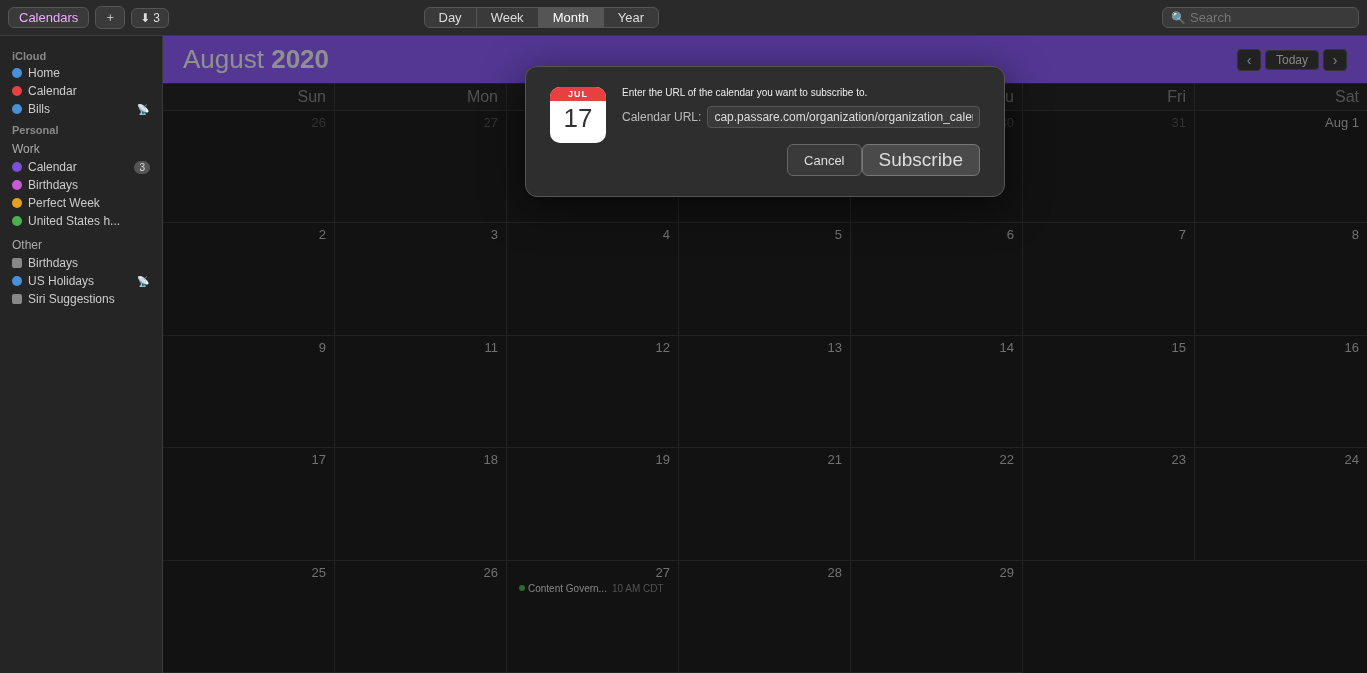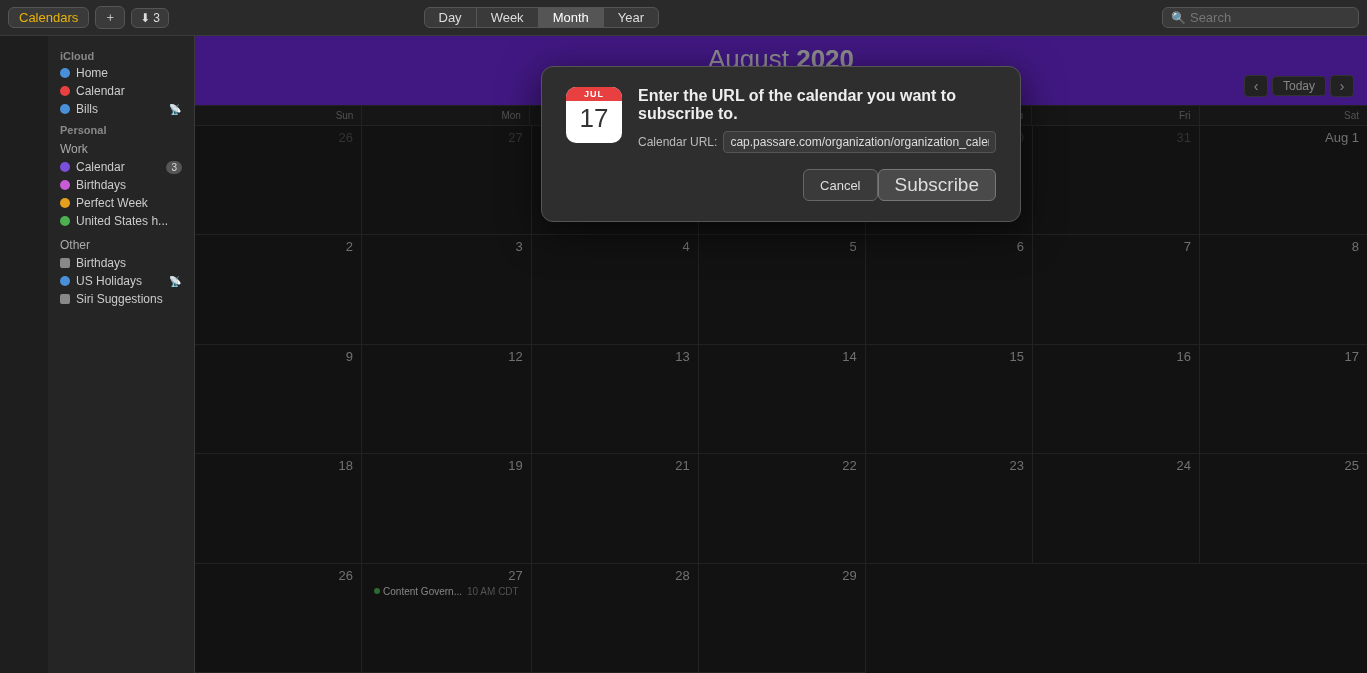--- a/index.html
+++ b/index.html
@@ -26,21 +26,21 @@
     }
     .top-bar-left {
       display: flex;
       align-items: center;
       gap: 6px;
     }
     .calendars-btn {
       background: #3a3a3a;
       border: 1px solid #555;
       border-radius: 6px;
-      color: #eab308;
+      color: #f0abfc;
       font-size: 13px;
       padding: 2px 10px;
       cursor: pointer;
     }
     .icon-btn {
       background: #3a3a3a;
       border: 1px solid #555;
       border-radius: 6px;
       color: #ddd;
       font-size: 12px;
@@ -96,27 +96,26 @@
 
     
     .main {
       display: flex;
       flex: 1;
       overflow: hidden;
     }
 
     
     .sidebar {
-      width: 147px;
+      width: 163px;
       background: #252525;
       border-right: 1px solid #3a3a3a;
       padding: 8px 0;
       overflow-y: auto;
       flex-shrink: 0;
-      margin-left: 48px;
     }
     .sidebar-section-label {
       font-size: 11px;
       color: #888;
       padding: 6px 12px 2px;
       font-weight: 600;
       text-transform: none;
     }
     .sidebar-item {
       display: flex;
@@ -153,24 +152,23 @@
     .calendar-area {
       flex: 1;
       display: flex;
       flex-direction: column;
       background: #1e1e1e;
       position: relative;
     }
     .calendar-header {
       display: flex;
       align-items: center;
-      padding: 8px 13px;
-      background: #6d28d9;
+      padding: 8px 20px;
+      background: #8b5cf6;
       border-bottom: 1px solid #3a3a3a;
-      flex-direction: column;
     }
     .calendar-title {
       font-size: 26px;
       font-weight: 300;
       color: #eee;
     }
     .calendar-title strong { font-weight: 700; }
     .nav-arrows {
       display: flex;
       align-items: center;
@@ -204,21 +202,21 @@
     
     .day-headers {
       display: grid;
       grid-template-columns: repeat(7, 1fr);
       border-bottom: 1px solid #3a3a3a;
       background: #252525;
     }
     .day-header {
       text-align: right;
       padding: 4px 8px;
-      font-size: 10px;
+      font-size: 16px;
       color: #888;
       border-right: 1px solid #3a3a3a;
     }
     .day-header:last-child { border-right: none; }
 
     
     .calendar-grid {
       display: grid;
       grid-template-columns: repeat(7, 1fr);
       grid-template-rows: repeat(5, 1fr);
@@ -310,24 +308,24 @@
     }
     .modal-icon-num {
       font-size: 26px;
       font-weight: 300;
       color: #333;
       line-height: 1.2;
       margin-top: 2px;
     }
     .modal-content { flex: 1; }
     .modal-title {
-      font-size: 16px;
+      font-size: 10px;
       color: #eee;
       margin-bottom: 8px;
-      font-weight: 700;
+      font-weight: 400;
     }
     .modal-url-row {
       display: flex;
       align-items: center;
       gap: 6px;
       margin-bottom: 16px;
     }
     .modal-url-label {
       font-size: 12px;
       color: #bbb;
@@ -512,20 +510,23 @@
           <div class="cell-num">7</div>
         </div>
       <div class="cal-cell">
           <div class="cell-num">8</div>
         </div>
 
       <div class="cal-cell">
           <div class="cell-num">9</div>
         </div>
       <div class="cal-cell">
+          <div class="cell-num">11</div>
+        </div>
+      <div class="cal-cell">
           <div class="cell-num">12</div>
         </div>
       <div class="cal-cell">
           <div class="cell-num">13</div>
         </div>
       <div class="cal-cell">
           <div class="cell-num">14</div>
         </div>
       <div class="cal-cell">
           <div class="cell-num">15</div>

